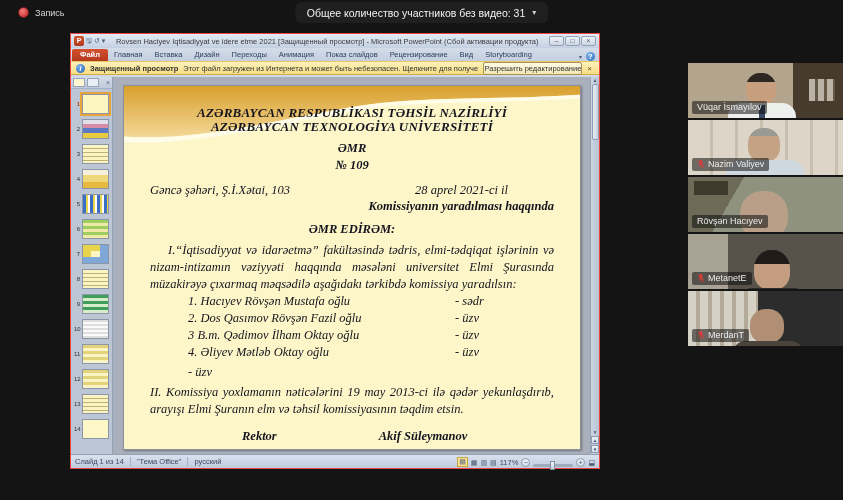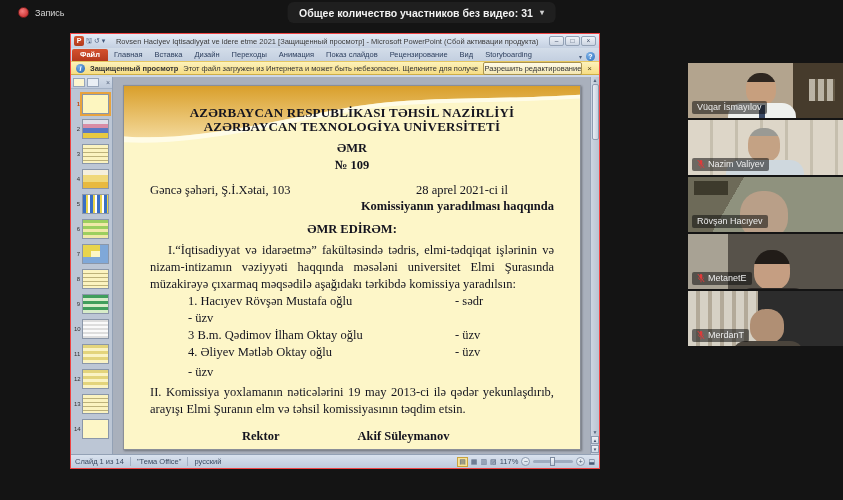--- a/index.html
+++ b/index.html
@@ -8,21 +8,21 @@
   .stage { position:relative; width:843px; height:500px; background:#141414; }
 
   
   .topbar { position:absolute; top:0; left:0; right:0; height:28px; }
   .rec { position:absolute; left:18px; top:7px; display:flex; align-items:center; gap:6px; }
   .rec-dot { width:11px; height:11px; border-radius:50%;
     background:radial-gradient(circle at 38% 35%, #f37e7e, #d23b3b 70%); border:1px solid #7c1f1f; }
   .rec-label { font-size:9px; color:#d6d6d6; }
   .pill { position:absolute; left:50%; top:2px; transform:translateX(-50%);
     background:#1f1f1f; border-radius:6px; height:21px; padding:0 12px;
-    display:flex; align-items:center; gap:7px; color:#f2f2f2; font-size:10.5px; font-weight:bold; }
+    display:flex; align-items:center; gap:7px; color:#f2f2f2; font-size:10.5px; font-weight:normal; }
   .pill .caret { font-size:8px; color:#cfcfcf; }
 
   
   .ppt { position:absolute; left:70px; top:33px; width:530px; height:436px;
     background:#ced8e6; border:1px solid #ef4444; font-size:7.5px; color:#333; }
 
   .titlebar { height:14px; display:flex; align-items:center;
     background:linear-gradient(#e3ebf6,#c4d0e1); padding:0 3px; gap:3px; }
   .qat { display:flex; align-items:center; gap:2px; }
   .ppt-logo { width:10px; height:10px; background:linear-gradient(#d7542f,#b03a1c);
@@ -82,57 +82,57 @@
             background-image:repeating-linear-gradient(90deg,#3a6fc4 0 3px,#e8d44d 3px 5px,#fff 5px 7px);
             background-position:0 6px; }
   .k-tgrn { background:#cfe3a8 repeating-linear-gradient(#9ccf5f 0 3px, #f0e9a8 3px 6px); }
   .k-diag { background:#fdf6c6; box-shadow:inset -8px -6px 0 #7fa8d9, inset 8px 6px 0 #e8d44d; }
   .k-tbl  { background:#eee repeating-linear-gradient(#ddd 0 2px, #fafafa 2px 4px); }
   .k-tyel { background:#f7eeb2 repeating-linear-gradient(#e3d47c 0 3px, #faf3c4 3px 6px); }
   .k-grn2 { background:#bfe0b5 repeating-linear-gradient(#3f9e5c 0 3px, #d7ecc9 3px 6px); }
   .k-blank{ background:#fdf6c6; }
 
   
-  .slide-area { flex:1; position:relative; background:#a9b0bc; }
+  .slide-area { flex:1; position:relative; background:#a9b0bc;font-style:italic; }
   .slide { position:absolute; left:10px; top:8px; right:9px; bottom:4px;
     background:#fdf6c8; border:1px solid #8a8f98; box-shadow:1px 1px 2px rgba(0,0,0,.35); overflow:hidden; }
   .wave { position:absolute; top:0; left:0; width:100%; height:62px; }
   .slide-text { position:absolute; inset:0; padding:20px 26px 0;
     font-family:"Liberation Serif", serif; font-size:12.5px; color:#14141f; }
   .sl-h { text-align:center; font-weight:bold; font-size:13px; line-height:14px; letter-spacing:.2px; }
   .sl-emr { text-align:center; font-weight:bold; margin-top:7px; }
   .sl-no { text-align:center; font-weight:bold; margin-top:2px; }
   .cityrow { display:flex; justify-content:space-between; margin-top:10px; }
   .cityrow .date { margin-right:46px; }
   .subject { text-align:right; font-weight:bold; margin-top:1px; }
   .edirem { text-align:center; font-weight:bold; margin-top:8px; }
   .para { margin-top:5px; line-height:17px; text-align:justify; text-indent:18px; }
   .member { display:flex; height:17px; padding-left:38px; align-items:center; }
   .member .mname { width:267px; flex:none; }
   .member.gap { margin-top:3px; }
   .para2 { margin-top:3px; line-height:17px; text-align:justify; }
   .sigrow { display:flex; margin-top:11px; font-weight:bold; }
   .sigrow .sig-title { margin-left:92px; }
-  .sigrow .sig-name { margin-left:78px; }
+  .sigrow .sig-name { margin-left:102px; }
 
   
   .vsb { width:9px; background:linear-gradient(90deg,#cdd5e1,#b9c3d2); border-left:1px solid #97a3b6;
     display:flex; flex-direction:column; align-items:center; font-size:5px; color:#51607a; }
   .vsb .sb-thumb { width:7px; height:56px; background:linear-gradient(90deg,#e8edf4,#c6d0de);
     border:1px solid #8d9bb0; border-radius:2px; margin-top:1px; }
   .vsb .sb-bottom { margin-top:auto; display:flex; flex-direction:column; align-items:center; gap:1px; padding-bottom:1px; }
   .sb-btn { width:8px; height:8px; background:linear-gradient(#eef2f7,#cfd8e4); border:1px solid #8d9bb0;
     font-size:4.5px; line-height:7px; text-align:center; color:#3f4f68; }
 
   
   .statusbar { position:absolute; left:0; right:0; bottom:0; height:14px;
     background:linear-gradient(#d9e2ee,#bfcbdd); border-top:1px solid #93a1b5;
     display:flex; align-items:center; padding:0 4px; gap:6px; color:#3b4a61; }
   .sb-sep { width:1px; height:9px; background:#a4b1c4; }
-  .sb-right { margin-left:auto; display:flex; align-items:center; gap:3px; }
+  .sb-right { margin-left:auto; display:flex; align-items:flex-end; gap:3px; }
   .view-ic { font-size:7px; color:#4a5a74; }
   .view-ic.on { background:#f7e396; border:1px solid #c8a23e; padding:0 1px; }
   .zoomtrack { width:40px; height:3px; background:#9facc0; border-radius:2px; position:relative; }
   .zoomknob { position:absolute; left:17px; top:-3px; width:5px; height:9px;
     background:linear-gradient(#f4f7fb,#c9d3e0); border:1px solid #7e8ca1; }
   .zbtn { width:9px; height:9px; border-radius:50%; border:1px solid #8d9bb0;
     background:linear-gradient(#f0f4f9,#d3dce7); font-size:7px; line-height:7px; text-align:center; color:#3f4f68; }
 
   
   .people { position:absolute; left:688px; top:63px; width:155px; }
@@ -319,20 +319,21 @@
               <span class="date">28 aprel 2021-ci il</span>
             </div>
             <div class="subject">Komissiyanın yaradılması haqqında</div>
             <div class="edirem">ƏMR EDİRƏM:</div>
             <div class="para">I.“İqtisadiyyat və idarəetmə” fakültəsində tədris, elmi-tədqiqat işlərinin və nizam-intizamın vəziyyəti haqqında məsələni universitet Elmi Şurasında müzakirəyə çıxarmaq məqsədilə aşağıdakı tərkibdə komissiya yaradılsın:</div>
             <div class="member">
                 <span class="mname">1. Hacıyev Rövşən Mustafa oğlu</span>
                 <span class="mrole">- sədr</span>
               </div>
             <div class="member">
+                <span class="mname">2. Dos Qasımov Rövşən Fazil oğlu</span>
                 <span class="mrole">- üzv</span>
               </div>
             <div class="member">
                 <span class="mname">3 B.m. Qədimov İlham Oktay oğlu</span>
                 <span class="mrole">- üzv</span>
               </div>
             <div class="member">
                 <span class="mname">4. Əliyev Mətləb Oktay oğlu</span>
                 <span class="mrole">- üzv</span>
               </div>

